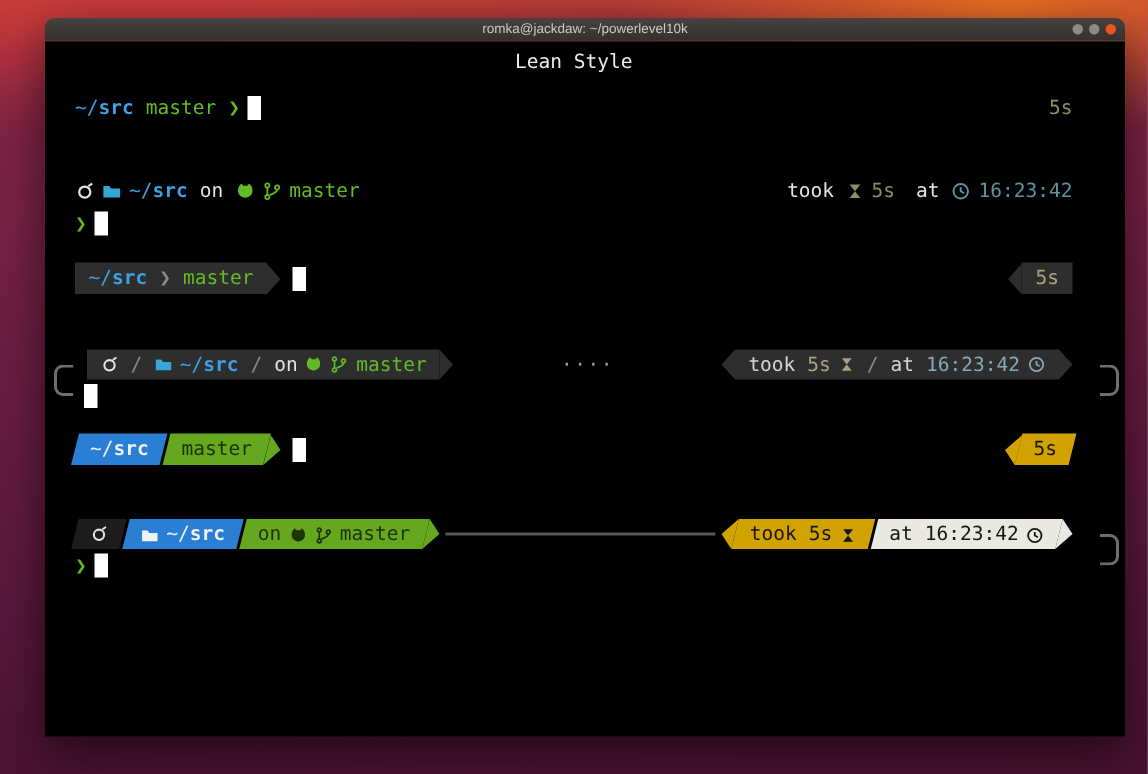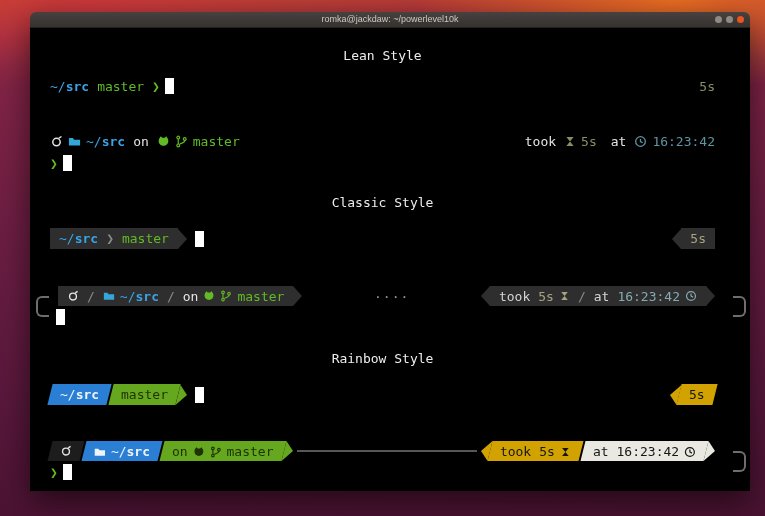--- a/index.html
+++ b/index.html
@@ -17,21 +17,21 @@
     border-radius:6px 6px 0 0; box-shadow:0 10px 30px rgba(0,0,0,.55); }
   .titlebar { height:16px; background:linear-gradient(#474240,#35312e);
     border-radius:6px 6px 0 0; border-bottom:1px solid #221f1d;
     display:flex; align-items:center; justify-content:center; position:relative; }
   .titlebar .title { font-family:"Liberation Sans",sans-serif; font-size:9px; color:#cdc9c3; line-height:1; }
   .winbtns { position:absolute; right:6px; top:0; bottom:0; display:flex; align-items:center; gap:4px; }
   .winbtn { width:7px; height:7px; border-radius:50%; border:none; padding:0; cursor:pointer; }
   .btn-gray { background:#8f8a83; }
   .btn-close { background:#e95420; }
   
-  .term { height:463px; background:#000; padding:16px 35px 0 20px; font-size:13px; color:#e4e4e4; }
+  .term { height:463px; background:#000; padding:2px 35px 0 20px; font-size:13px; color:#e4e4e4; }
   .row { display:flex; align-items:center; height:22px; white-space:pre; }
   .heading { justify-content:center; color:#ededed; }
   .spacer { flex:1; }
   
   .mt9{margin-top:9px}.mt14{margin-top:14px}.mt17{margin-top:17px}.mt20{margin-top:20px}
   .mt33{margin-top:33px}.mt35{margin-top:35px}.mt36{margin-top:36px}
   
   .c-blue{color:#3aa2e6}.c-folder{color:#35a6d8}.c-green{color:#62bb25}
   .c-olive{color:#8d8d63}.c-olive2{color:#a7a380}.c-teal{color:#5f93a2}.c-teal2{color:#85aab4}
   .c-white{color:#e4e4e4}.c-dim{color:#d4d4d4}.c-sep{color:#8a8a8a}
@@ -125,23 +125,20 @@
           <circle cx="7" cy="7" r="5.2"></circle>
           <path d="M7 4.2 V7 L9.4 8.3"></path>
         </svg>
       <span class="c-teal ml4">16:23:42</span>
     </div>
     <div class="row">
       <span class="c-green">❯</span>
       <span class="cursor ml4"></span>
     </div>
 
-    <div class="row heading mt17">
-      <span>Classic Style</span>
-    </div>
 
     <div class="row mt14" style="height:23px">
       <span class="seg">
         <span class="c-blue">~/</span><span class="c-blue bold">src</span>
         <span class="c-sep ml">❯</span>
         <span class="c-green ml">master</span>
       </span><span class="arr-r"></span>
       <span class="cursor ml"></span>
       <span class="spacer"></span>
       <span class="arr-l"></span><span class="seg">
@@ -194,23 +191,20 @@
               <path d="M7 4.2 V7 L9.4 8.3"></path>
             </svg>
         </span>
           <span class="arr-r" style="border-top-width:10px;border-bottom-width:10px"></span>
       </div>
       <div class="row2">
         <span class="cursor" style="margin-left:6px"></span>
       </div>
     </div>
 
-    <div class="row heading mt20">
-      <span>Rainbow Style</span>
-    </div>
 
     <div class="row mt14" style="height:23px">
       <span class="rb bg-blue" style="margin-left:0">
         <span class="unskew"><span class="c-light">~/</span><span class="c-light bold">src</span></span>
       </span><span class="rb bg-green">
         <span class="unskew"><span class="c-darkgreen">master</span></span>
       </span><span class="rb-arr-r from-green"></span>
       <span class="cursor ml"></span>
       <span class="spacer"></span>
       <span class="rb-arr-l to-gold"></span><span class="rb bg-gold" style="margin-left:0">

